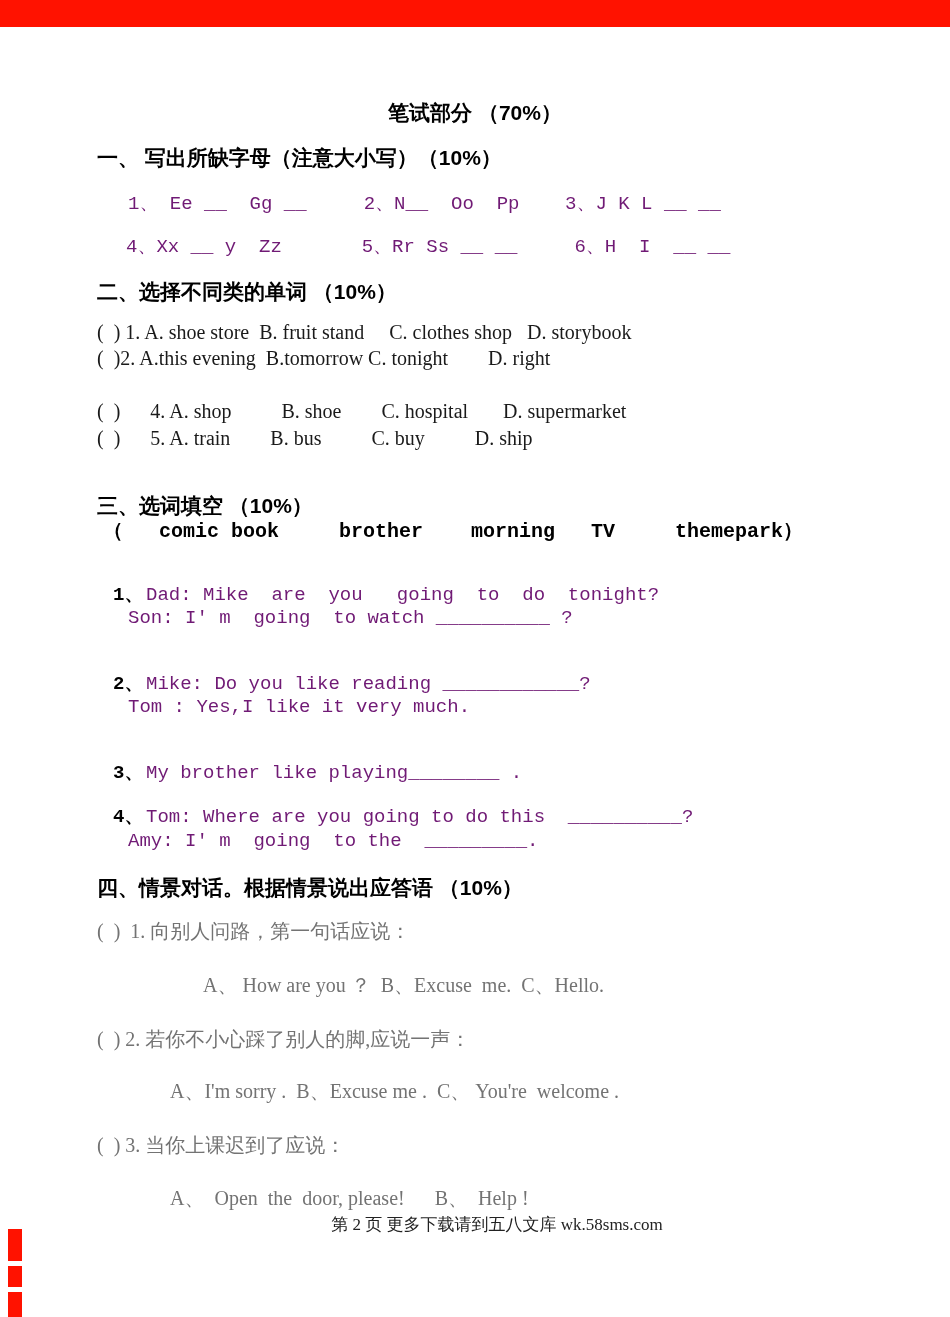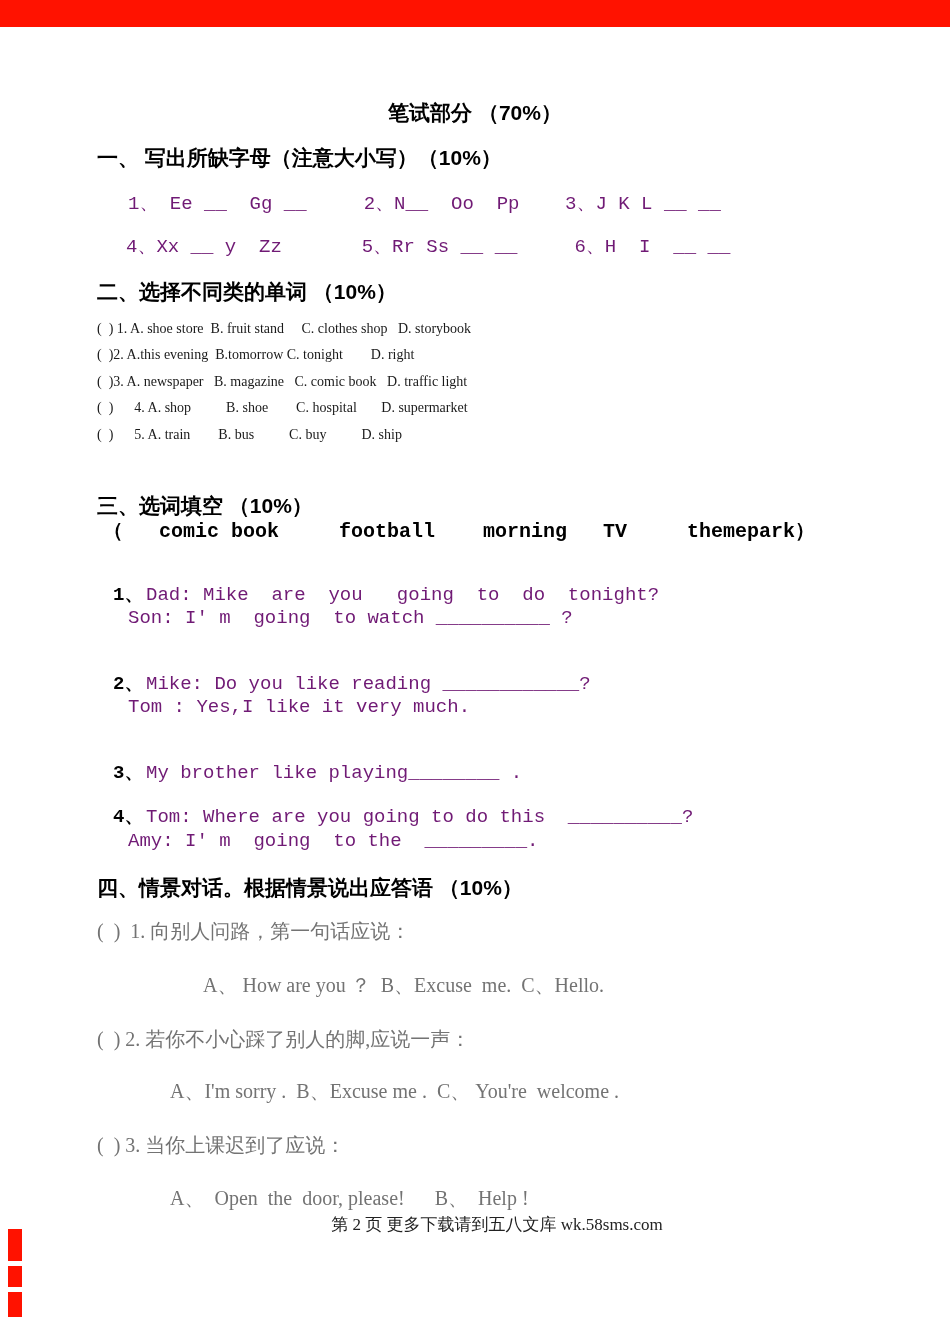--- a/index.html
+++ b/index.html
@@ -2,21 +2,21 @@
 <html><head>
 <meta charset="utf-8">
 <style>
   html,body{margin:0;padding:0;background:#ffffff;}
   #page{position:relative;width:950px;height:1317px;background:#ffffff;overflow:hidden;
         font-family:"Liberation Serif",serif;color:#111;}
   .ln{position:absolute;white-space:pre;}
   .heading{font-family:"Liberation Sans","DejaVu Sans",sans-serif;font-weight:bold;font-size:21px;color:#000;}
   .mono{font-family:"Liberation Mono","DejaVu Sans Mono",monospace;font-size:19px;color:#701a75;}
   .monobold{font-family:"Liberation Mono","DejaVu Sans Mono",monospace;font-weight:bold;font-size:20px;color:#000;}
-  .serif{font-family:"Liberation Serif",serif;font-size:14px;color:#1a1a1a;}
+  .serif{font-family:"Liberation Serif",serif;font-size:20px;color:#1a1a1a;}
   .serif2{font-family:Liberation Serif, serif;font-size:20px;color:#737373;}
   .num{font-family:"Liberation Mono","DejaVu Sans Mono",monospace;font-weight:bold;font-size:19px;color:#000;
        display:inline-block;min-width:33px;}
   .center{left:0;right:0;text-align:center;}
   .redbar{position:absolute;background:#ff1200;}
   #red-top{left:0;top:0;width:950px;height:27px;}
   #red-b1{left:8px;top:1229px;width:14px;height:32px;}
   #red-b2{left:8px;top:1266px;width:14px;height:21px;}
   #red-b3{left:8px;top:1292px;width:14px;height:25px;}
   .footer{font-family:"Liberation Serif",serif;font-size:17px;color:#222;padding-left:44px;}
@@ -33,26 +33,25 @@
 
   <div class="ln heading center" style="top:99px">笔试部分 （70%）</div>
 
   <div class="ln heading" style="left:97px;top:144px">一、 写出所缺字母（注意大小写）（10%）</div>
   <div class="ln mono" style="left:128px;top:190px">1、 Ee __  Gg __     2、N__  Oo  Pp    3、J K L __ __</div>
   <div class="ln mono" style="left:126px;top:233px">4、Xx __ y  Zz       5、Rr Ss __ __     6、H  I  __ __</div>
 
   <div class="ln heading" style="left:97px;top:278px">二、选择不同类的单词 （10%）</div>
   <div class="ln serif" style="left:97px;top:321px">(  ) 1. A. shoe store  B. fruit stand     C. clothes shop   D. storybook</div>
   <div class="ln serif" style="left:97px;top:347px">(  )2. A.this evening  B.tomorrow C. tonight        D. right</div>
-  <div class="ln serif" style="left:97px;top:374px">(  )3. A. newspaper   B. magazine   C. comic book   D. traffic light</div>
   <div class="ln serif" style="left:97px;top:400px">(  )      4. A. shop          B. shoe        C. hospital       D. supermarket</div>
   <div class="ln serif" style="left:97px;top:427px">(  )      5. A. train        B. bus          C. buy          D. ship</div>
 
   <div class="ln heading" style="left:97px;top:492px">三、选词填空 （10%）</div>
-  <div class="ln monobold" style="left:103px;top:517px">（   comic book     football    morning   TV     themepark）</div>
+  <div class="ln monobold" style="left:103px;top:517px">（   comic book     brother    morning   TV     themepark）</div>
 
   <div class="ln" style="left:97px;top:563px">
     <span class="num">1、</span><span class="mono">Dad: Mike  are  you   going  to  do  tonight?</span>
   </div>
   <div class="ln mono" style="left:128px;top:607px">Son: I' m  going  to watch __________ ?</div>
 
   <div class="ln" style="left:97px;top:652px">
     <span class="num">2、</span><span class="mono">Mike: Do you like reading ____________?</span>
   </div>
   <div class="ln mono" style="left:128px;top:696px">Tom : Yes,I like it very much.</div>

